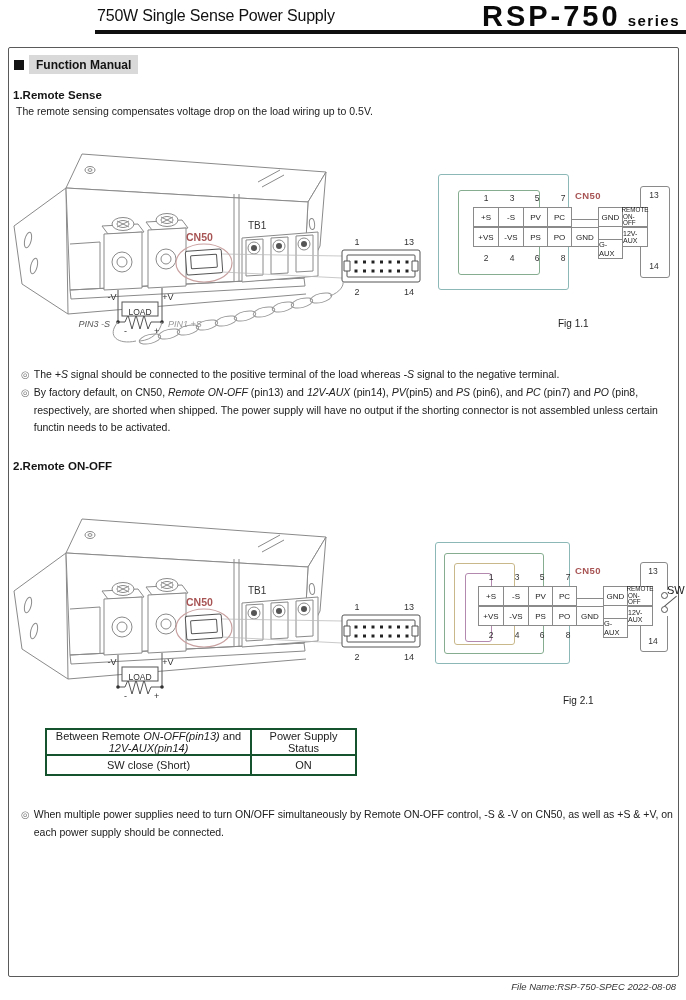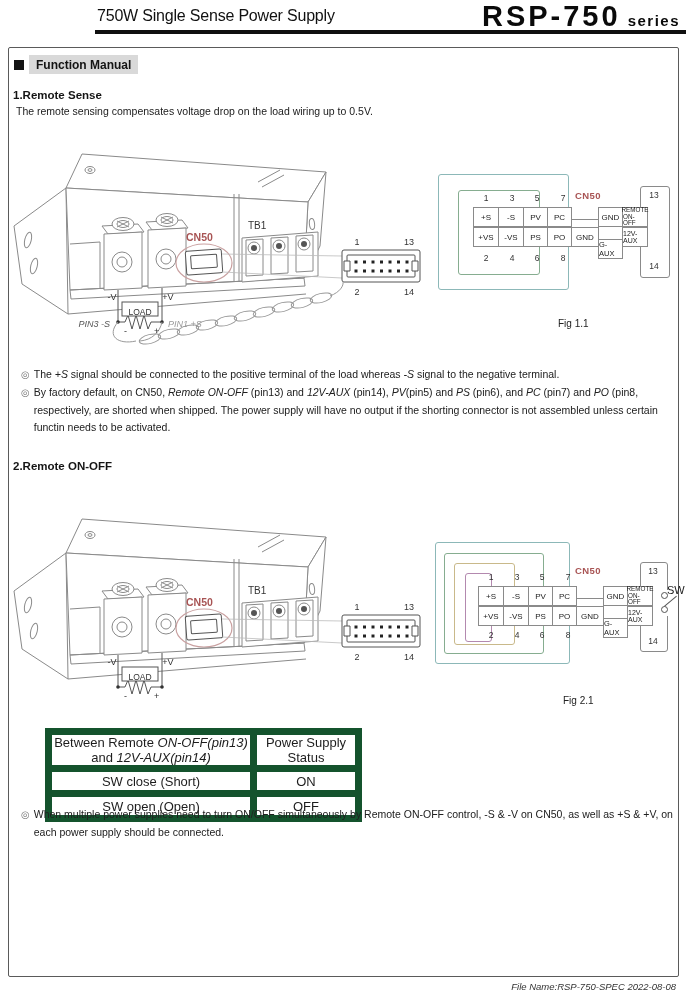--- a/index.html
+++ b/index.html
@@ -49,22 +49,22 @@
   .sw-diag{position:absolute;width:16px;height:1.2px;background:#555;z-index:4;}
   .sw-lbl{position:absolute;font-size:11px;color:#222;z-index:4;}
 
   
   .bullet-row{position:absolute;display:flex;align-items:flex-start;width:654px;}
   .bullet-icon{font-size:10px;color:#777;margin-right:4px;line-height:17.5px;flex:0 0 auto;}
   .bullet-text{font-size:10.5px;line-height:17.5px;color:#202020;}
 
   
   .status-table{position:absolute;border-collapse:collapse;table-layout:fixed;}
-  .status-table td,.status-table th{border:7px solid #14532d;height:18px;text-align:center;
-      font-size:13px;font-weight:normal;color:#1d1d1d;padding:0 2px;}
+  .status-table td,.status-table th{border:2px solid #14532d;height:18px;text-align:center;
+      font-size:11px;font-weight:normal;color:#1d1d1d;padding:0 2px;}
 
   .footer-note{position:absolute;right:10px;top:981px;font-size:9.5px;font-style:italic;color:#333;}
 </style>
 </head>
 <body>
 
 <div id="page">
 
   <div class="abs doc-title">750W Single Sense Power Supply</div>
   <div class="abs brand-wrap">
@@ -375,24 +375,20 @@
       </colgroup>
     <tbody>
         <tr>
       <th><span>Between Remote </span><span class="it">ON-OFF(pin13)</span><span> and </span><span class="it">12V-AUX(pin14)</span></th>
       <th>Power Supply Status</th>
     </tr>
     <tr>
       <td>SW close (Short)</td>
       <td>ON</td>
     </tr>
-    <tr>
-      <td>SW open (Open)</td>
-      <td>OFF</td>
-    </tr>
   </tbody>
     </table>
 
   <div class="bullet-row" style="left:21px;top:806px;">
     <span class="bullet-icon">◎</span>
     <div class="bullet-text">When multiple power supplies need to turn ON/OFF simultaneously by Remote ON-OFF control, -S &amp; -V on CN50, as well as +S &amp; +V, on each power supply should be connected.</div>
   </div>
 
   <div class="footer-note">File Name:RSP-750-SPEC  2022-08-08</div>
 

